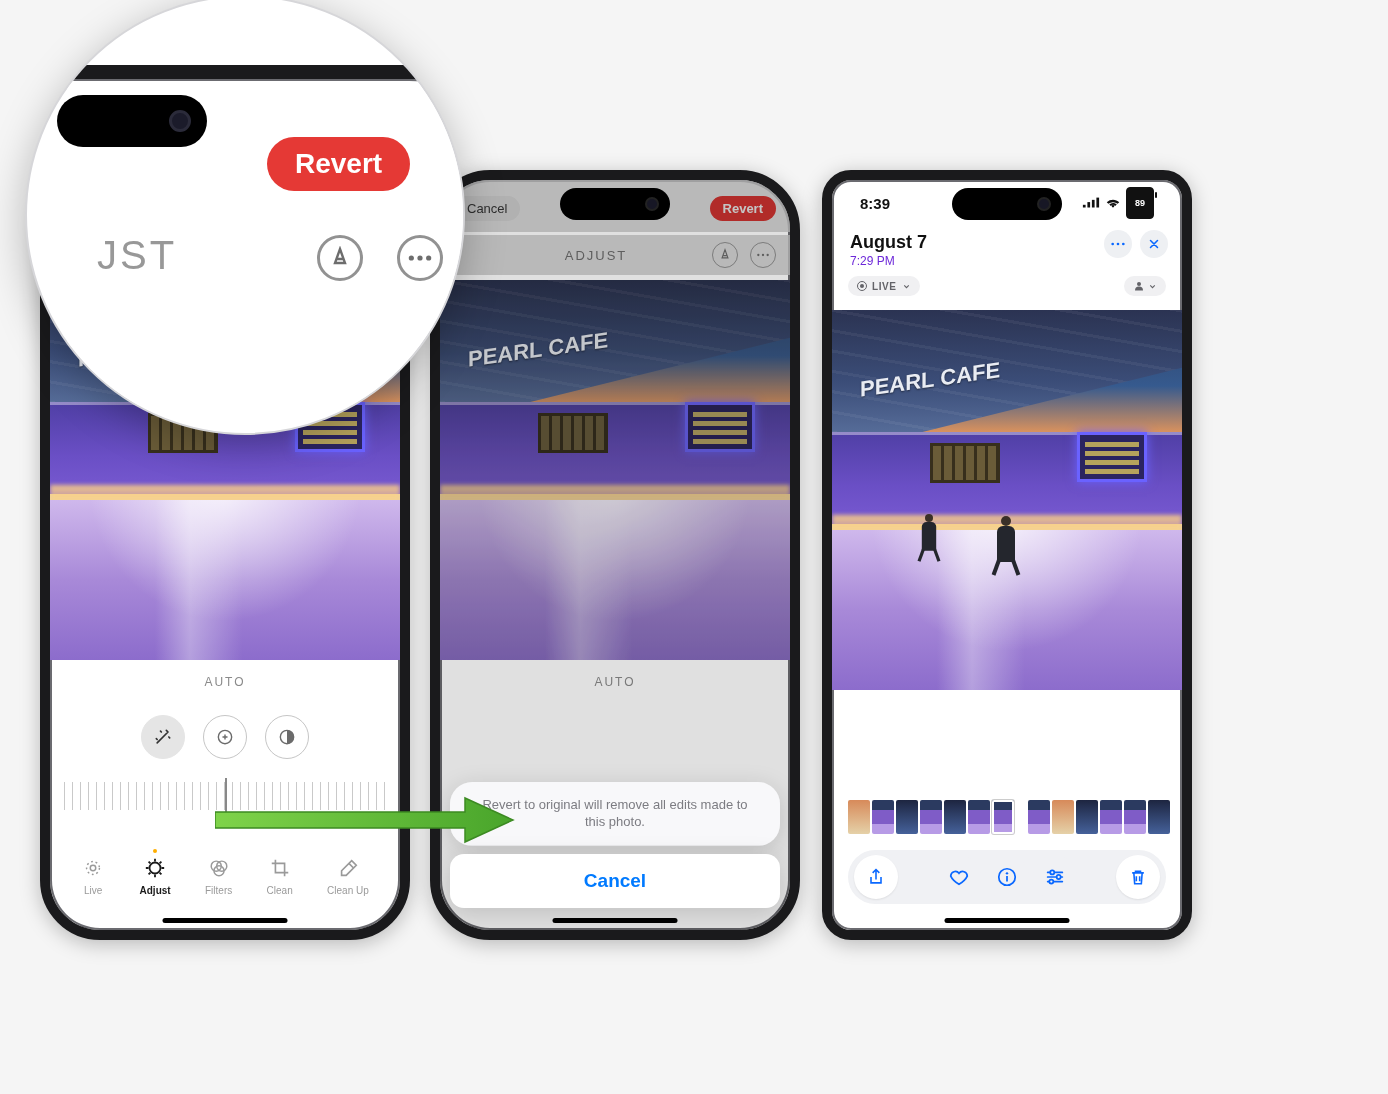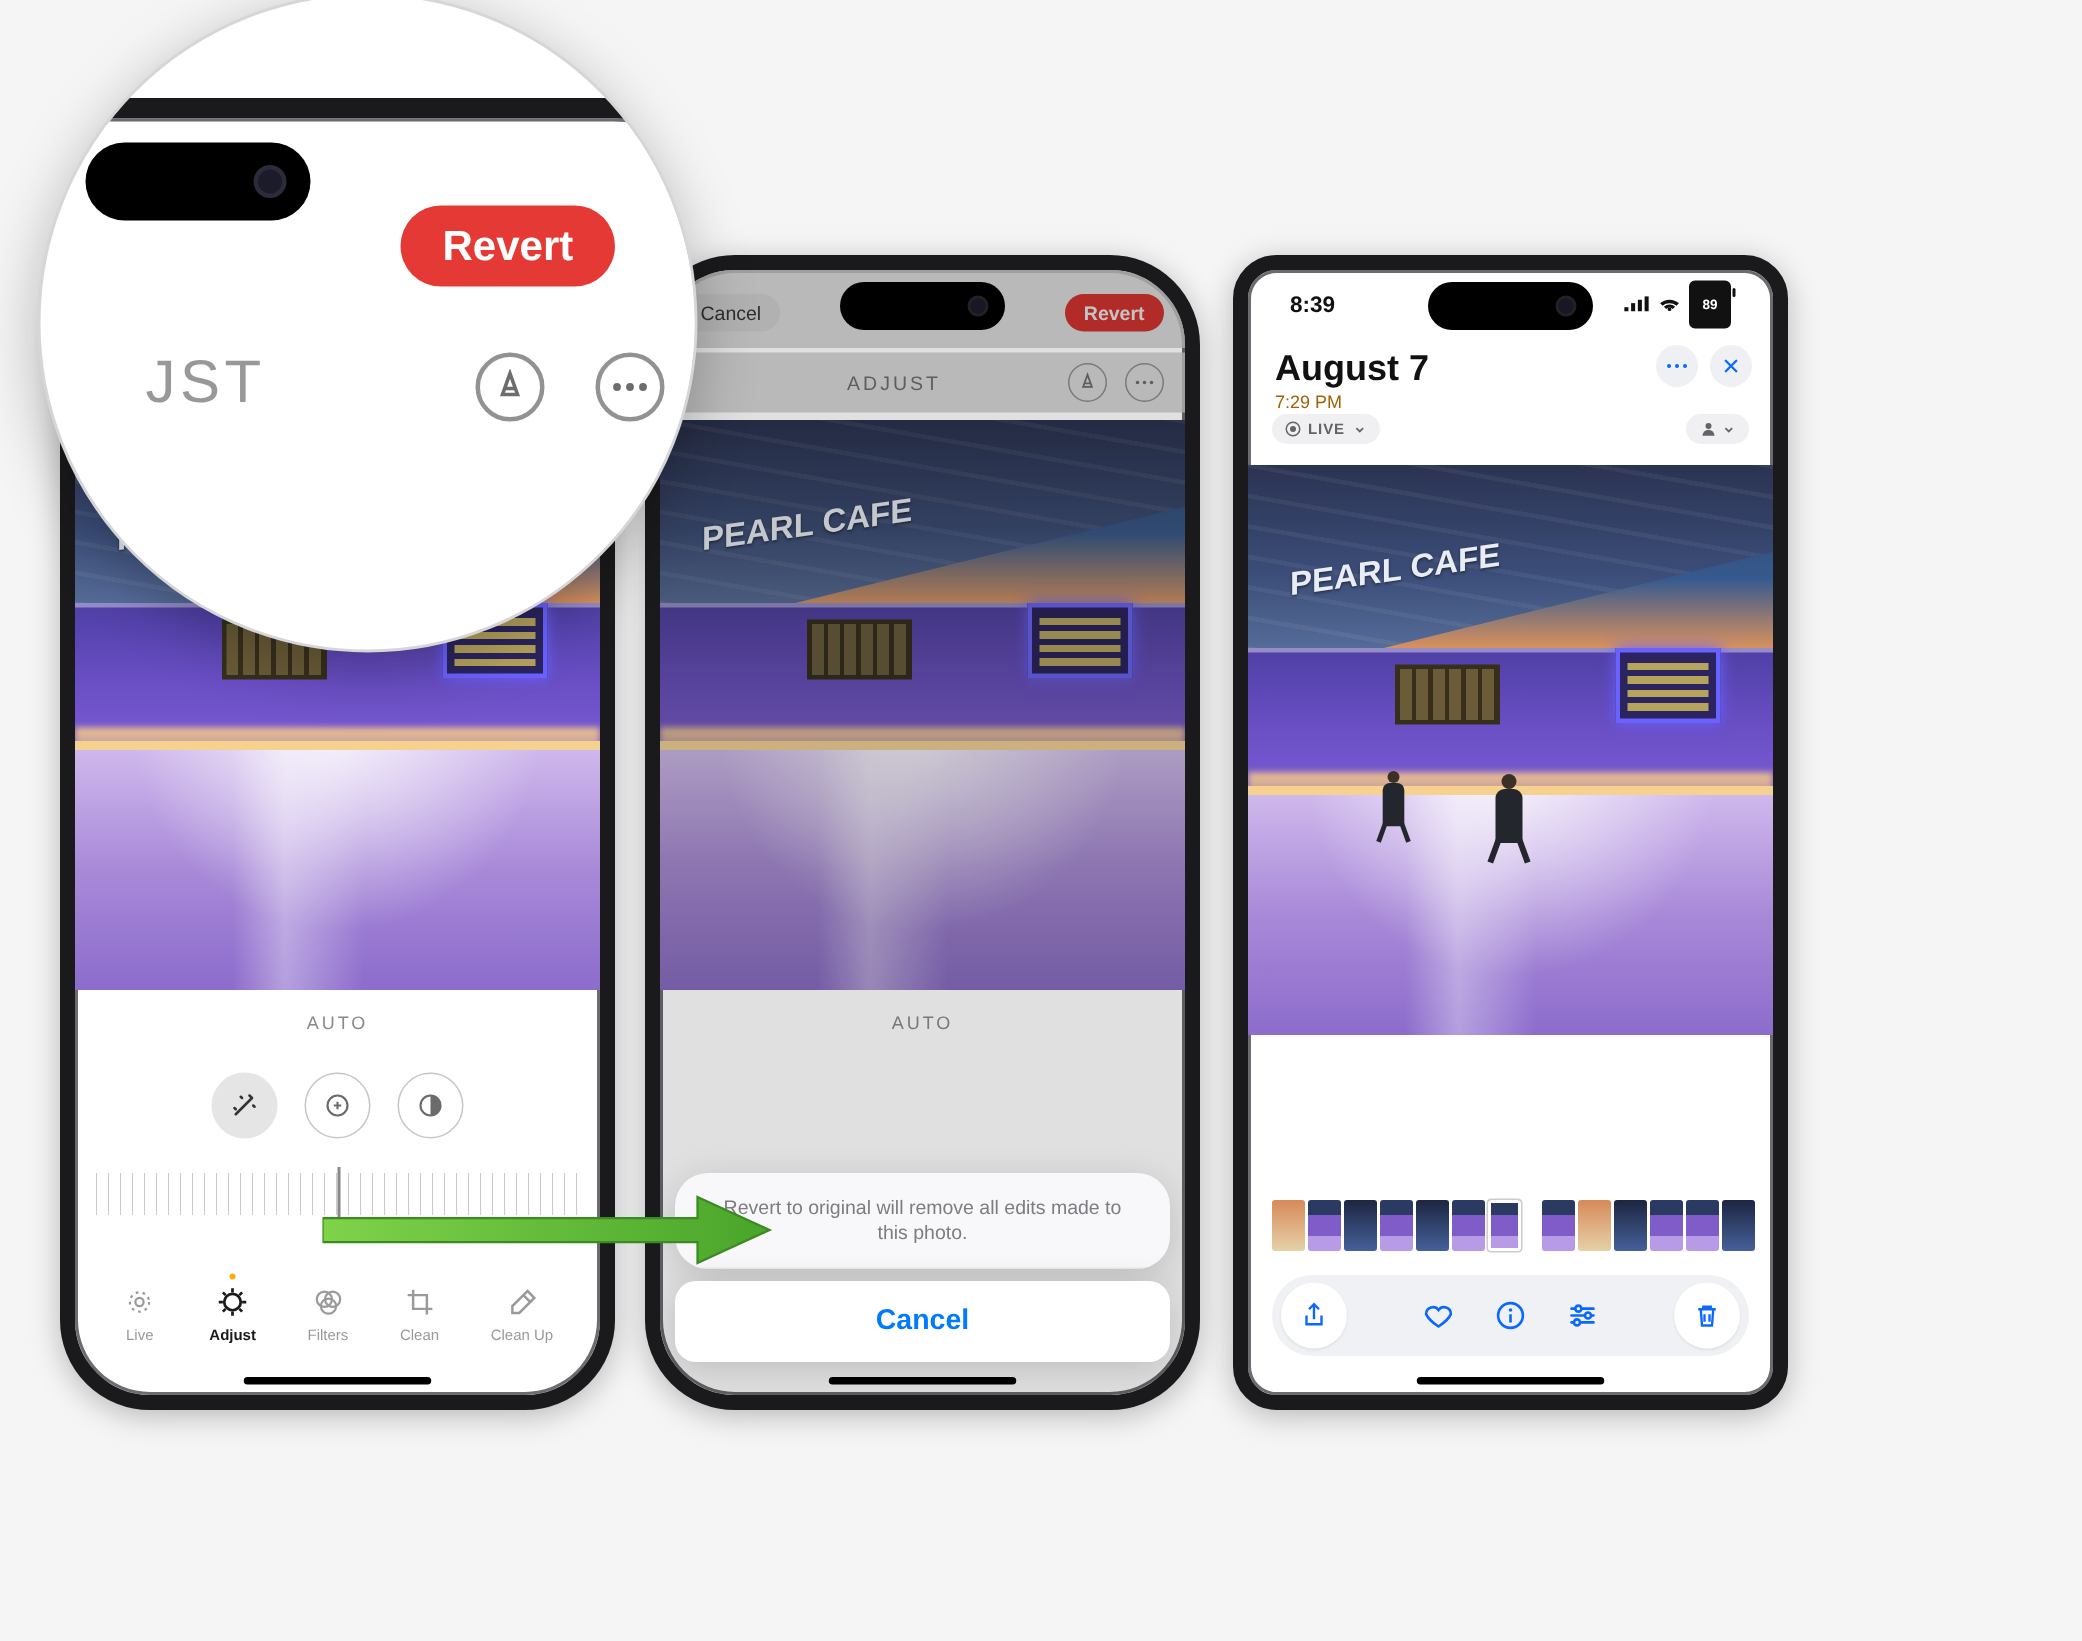--- a/index.html
+++ b/index.html
@@ -226,22 +226,22 @@
   .battery-pill{
     display:inline-flex;align-items:center;justify-content:center;
     width:28px;height:32px;border:1.5px solid #111;border-radius:4px;position:relative;font-size:9px;font-weight:700;
     background:#111;color:#fff;
   }
   .battery-pill::after{content:"";position:absolute;right:-4px;top:3.5px;width:2.5px;height:6px;border-radius:1px;background:#111;}
 
   .detail-header{
     position:absolute;top:44px;left:0;right:0;padding:8px 18px 0;z-index:40;
   }
-  .detail-header .title{font-size:24px;font-weight:700;color:#111;}
-  .detail-header .subtitle{font-size:12px;color:#a16207;margin-top:1px;}
+  .detail-header .title{font-size:18px;font-weight:700;color:#111;}
+  .detail-header .subtitle{font-size:12px;color:#6d28d9;margin-top:1px;}
   .detail-header .btns{position:absolute;right:14px;top:6px;display:flex;gap:8px;}
   .pill-btn{
     width:28px;height:28px;border-radius:50%;background:#eef0f3;display:flex;align-items:center;justify-content:center;
   }
   .badge-row{
     position:absolute;top:96px;left:0;right:0;padding:0 16px;display:flex;justify-content:space-between;z-index:40;
   }
   .live-badge{
     display:inline-flex;align-items:center;gap:5px;background:#f0f0f2;color:#636368;
     font-size:10px;font-weight:600;border-radius:12px;padding:4px 9px;letter-spacing:.6px;

